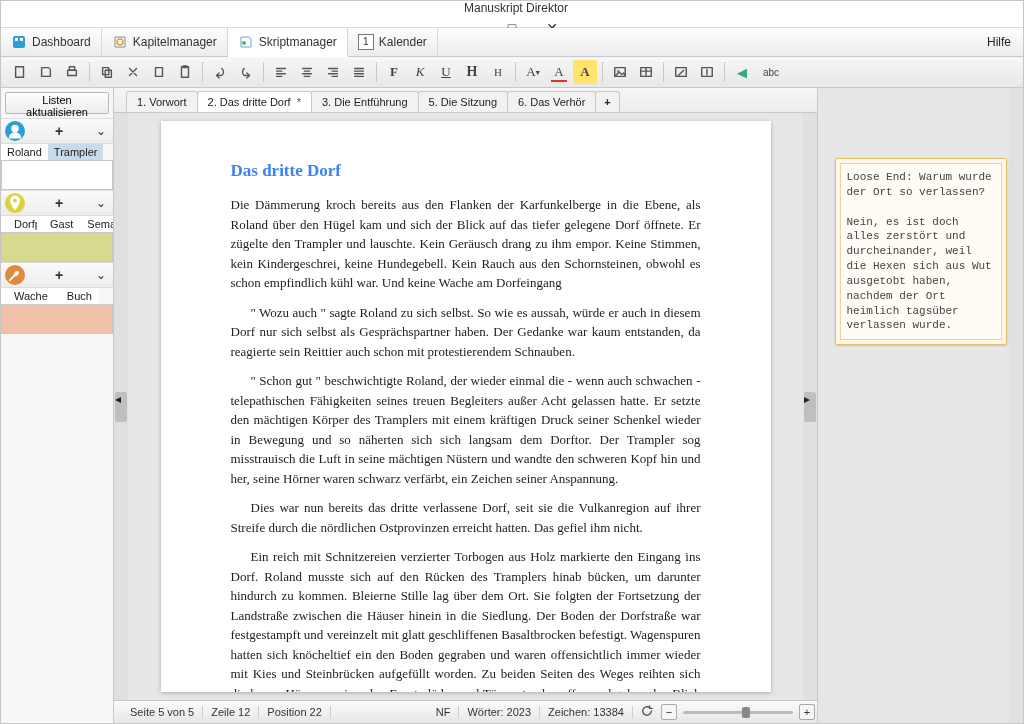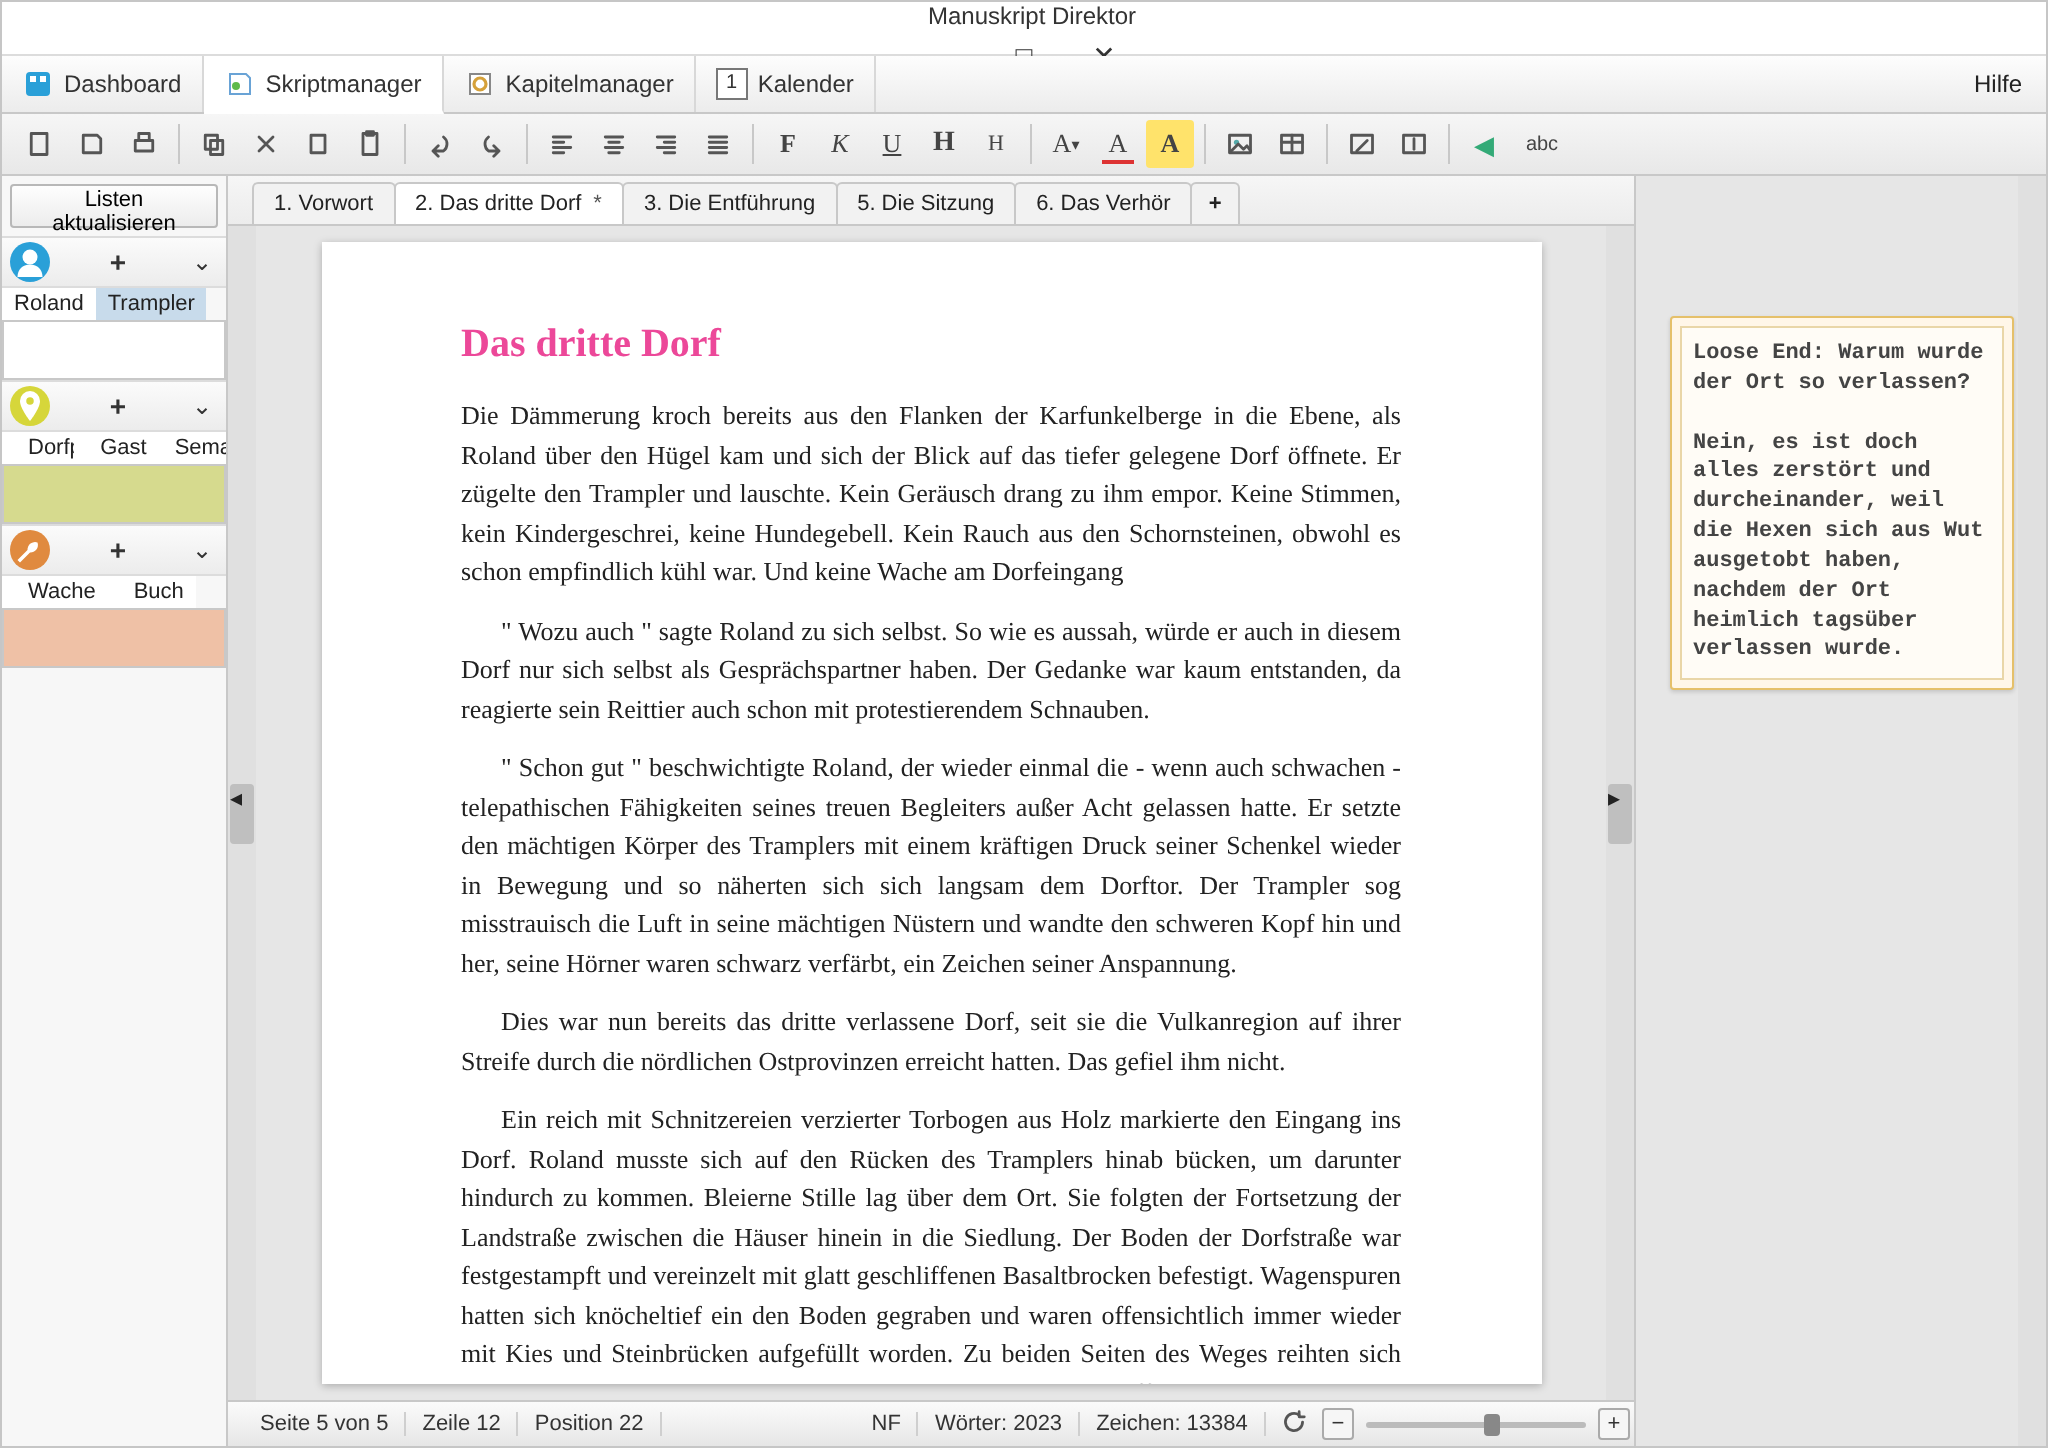--- a/index.html
+++ b/index.html
@@ -40,35 +40,35 @@
   .doc-tabs{height:24px;display:flex;align-items:flex-end;background:linear-gradient(#f6f6f6,#ececec);border-bottom:1px solid #c8c8c8;padding-left:12px;}
   .doc-tab{padding:4px 10px;border:1px solid #c8c8c8;border-bottom:none;margin-right:-1px;background:#f2f2f2;font-size:11px;cursor:pointer;border-radius:3px 3px 0 0;white-space:nowrap;}
   .doc-tab.active{background:#fff;font-weight:500;position:relative;z-index:2;}
   .doc-tab .dirty{margin-left:6px;color:#555;}
   .doc-tab.add{padding:4px 8px;font-weight:bold;}
   .page-wrap{flex:1;display:flex;justify-content:center;overflow:hidden;position:relative;background:#e6e6e6;}
   .vscroll{position:absolute;left:0;top:0;width:14px;height:100%;background:#e0e0e0;display:flex;align-items:center;justify-content:center;}
   .vscroll.right{left:auto;right:0;}
   .vscroll .handle{width:12px;height:30px;background:#bfbfbf;border-radius:2px;}
   .page{width:610px;margin:8px 0;background:#fff;box-shadow:0 1px 4px rgba(0,0,0,.25);padding:40px 70px 30px 70px;box-sizing:border-box;overflow:hidden;}
-  .page h2{font-family:Georgia,serif;font-size:20px;font-weight:bold;color:#ec4899;margin:0 0 14px 0;}
+  .page h2{font-family:Georgia,serif;font-size:17px;font-weight:bold;color:#3b82f6;margin:0 0 14px 0;}
   .page p{font-family:"Times New Roman",Georgia,serif;font-size:13px;line-height:1.5;color:#222;margin:0 0 10px 0;text-align:justify;}
   .page p.ind{text-indent:20px;}
   
   .statusbar{height:22px;background:linear-gradient(#fbfbfb,#e6e6e6);border-top:1px solid #c8c8c8;display:flex;align-items:center;font-size:11px;color:#333;padding:0 8px;gap:0;}
   .status-cell{padding:0 8px;border-right:1px solid #cfcfcf;white-space:nowrap;}
   .status-cell.wide{flex:0 0 80px;}
   .status-spacer{width:30px;}
   .zoom-group{margin-left:auto;display:flex;align-items:center;gap:6px;}
   .zoom-track{width:110px;height:3px;background:#bbb;position:relative;border-radius:2px;}
   .zoom-thumb{position:absolute;top:-4px;left:54%;width:8px;height:11px;background:#888;border-radius:2px;}
   .zoom-btn{width:14px;height:14px;border:1px solid #aaa;border-radius:2px;display:flex;align-items:center;justify-content:center;font-size:11px;background:#f6f6f6;cursor:pointer;}
   
   .right-panel{width:205px;background:#e6e6e6;border-left:1px solid #c8c8c8;display:flex;flex-direction:column;align-items:center;padding-top:70px;position:relative;}
-  .note-card{width:172px;background:#fff6e8;border:1px solid #e5c06a;border-radius:2px;box-shadow:0 1px 2px rgba(0,0,0,.15);padding:4px;box-sizing:border-box;font-weight:bold;}
+  .note-card{width:172px;background:#fff6e8;border:1px solid #e5c06a;border-radius:2px;box-shadow:0 1px 2px rgba(0,0,0,.15);padding:4px;box-sizing:border-box;}
   .note-inner{background:#fffcf6;border:1px solid #e9d6a8;min-height:130px;padding:6px;font-family:"Courier New",monospace;font-size:11px;line-height:1.35;color:#444;white-space:pre-wrap;}
   .right-scroll{position:absolute;right:0;top:0;width:14px;height:100%;background:#e0e0e0;}
   
   .s{stroke:#555;stroke-width:1.6;fill:none;stroke-linecap:round;stroke-linejoin:round;}
 </style>
 </head>
 <body>
 
 <div class="window">
 
@@ -85,37 +85,37 @@
     <div class="menu-tab">
       <span class="ic">
         <svg viewBox="0 0 16 16">
             <rect x="2" y="2" width="12" height="12" rx="2" fill="#2aa0d8"></rect>
             <rect x="4" y="4" width="3" height="3" fill="#fff"></rect>
             <rect x="9" y="4" width="3" height="3" fill="#fff"></rect>
           </svg>
       </span>
       <span>Dashboard</span>
     </div>
+    <div class="menu-tab">
+      <span class="ic">
+        <svg viewBox="0 0 16 16">
+            <path d="M3 3h10v10H3z" fill="#fff" stroke="#888"></path>
+            <circle cx="8" cy="8" r="3" fill="none" stroke="#d6a13a" stroke-width="1.6"></circle>
+          </svg>
+      </span>
+      <span>Kapitelmanager</span>
+    </div>
     <div class="menu-tab active">
       <span class="ic">
         <svg viewBox="0 0 16 16">
             <path d="M3 3h8l2 2v8H3z" fill="#fff" stroke="#69a3d6"></path>
             <circle cx="6" cy="9" r="2" fill="#5fba4a"></circle>
           </svg>
       </span>
       <span>Skriptmanager</span>
-    </div>
-    <div class="menu-tab">
-      <span class="ic">
-        <svg viewBox="0 0 16 16">
-            <path d="M3 3h10v10H3z" fill="#fff" stroke="#888"></path>
-            <circle cx="8" cy="8" r="3" fill="none" stroke="#d6a13a" stroke-width="1.6"></circle>
-          </svg>
-      </span>
-      <span>Kapitelmanager</span>
     </div>
     <div class="menu-tab">
       <span class="ic" style="border:1px solid #777;width:14px;height:14px;font-size:10px;line-height:14px;text-align:center;background:#fff;">1</span>
       <span>Kalender</span>
     </div>
     <div class="help-block">
       <span class="ic">
         <svg viewBox="0 0 16 16">
             <circle cx="8" cy="8" r="6" fill="#fff" stroke="#d04242" stroke-width="3"></circle>
             <circle cx="8" cy="8" r="3" fill="#fff"></circle>

